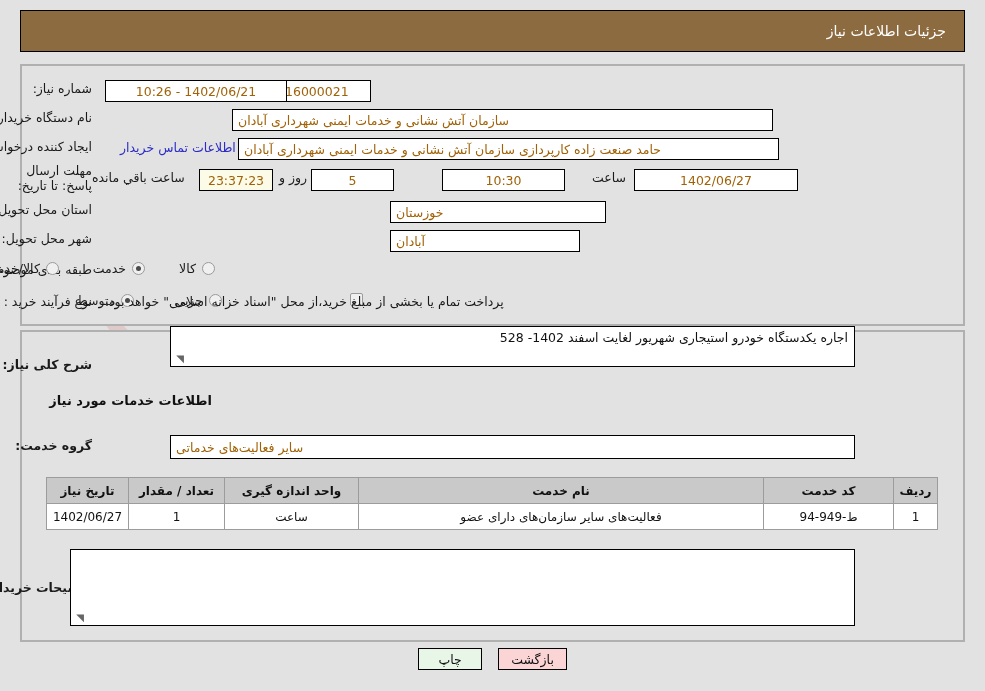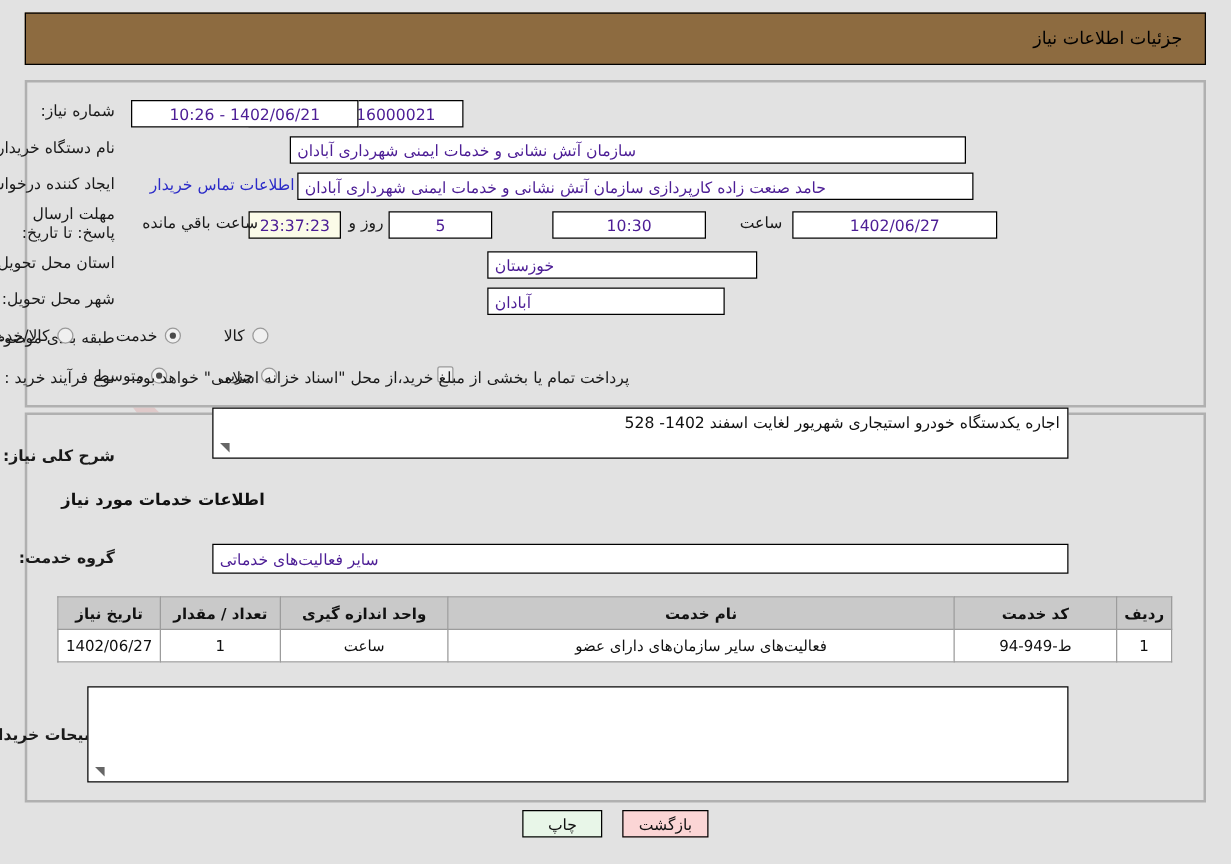--- a/index.html
+++ b/index.html
@@ -35,21 +35,21 @@
     width: 945px; height: 42px;
     background: #8d6b40;
     border: 1px solid #000;
     display: flex;
     align-items: center;
     justify-content: flex-start;
     padding: 0 18px;
     z-index: 3;
   }
   .header-title {
-    color: #000000;
+    color: #ffffff;
     font-size: 14px;
     font-weight: normal;
     letter-spacing: 0;
   }
 
   
   .panel {
     position: absolute;
     background: #e2e2e2;
     border: 2px solid #b0b0b0;
@@ -70,21 +70,21 @@
     color: #1a1a1a;
     white-space: nowrap;
     text-align: right;
   }
   .lbl-b { font-weight: bold; }
   .fld {
     background: #ffffff;
     border: 1px solid #000;
     height: 22px;
     font-size: 12.5px;
-    color: #4c1d95;
+    color: #a16207;
     display: flex;
     align-items: center;
     padding: 0 5px;
     white-space: nowrap;
     overflow: hidden;
     font-family: "DejaVu Sans", "Liberation Sans", sans-serif;
   }
   .fld.center { justify-content: center; }
   .fld.right { justify-content: flex-end; }
   .fld.timer { background: #fbfbe8; justify-content: center; }
@@ -285,21 +285,21 @@
   </div>
   <div class="row" style="left:311px; top:169px;">
     <div class="fld center" style="width:83px;">5</div>
   </div>
   <div class="row" style="left:279px; top:170px;">
     <span class="lbl">روز و</span>
   </div>
   <div class="row" style="left:199px; top:169px;">
     <div class="fld timer" style="width:74px;">23:37:23</div>
   </div>
-  <div class="row" style="left:114px; top:170px;align-items:center;">
+  <div class="row" style="left:92px; top:170px;align-items:center;">
     <span class="lbl">ساعت باقي مانده</span>
   </div>
 
   <div class="row" style="right:893px; top:202px;">
     <span class="lbl">استان محل تحویل:</span>
   </div>
   <div class="row" style="left:390px; top:201px;">
     <div class="fld right" style="width:216px;">خوزستان</div>
   </div>
 

